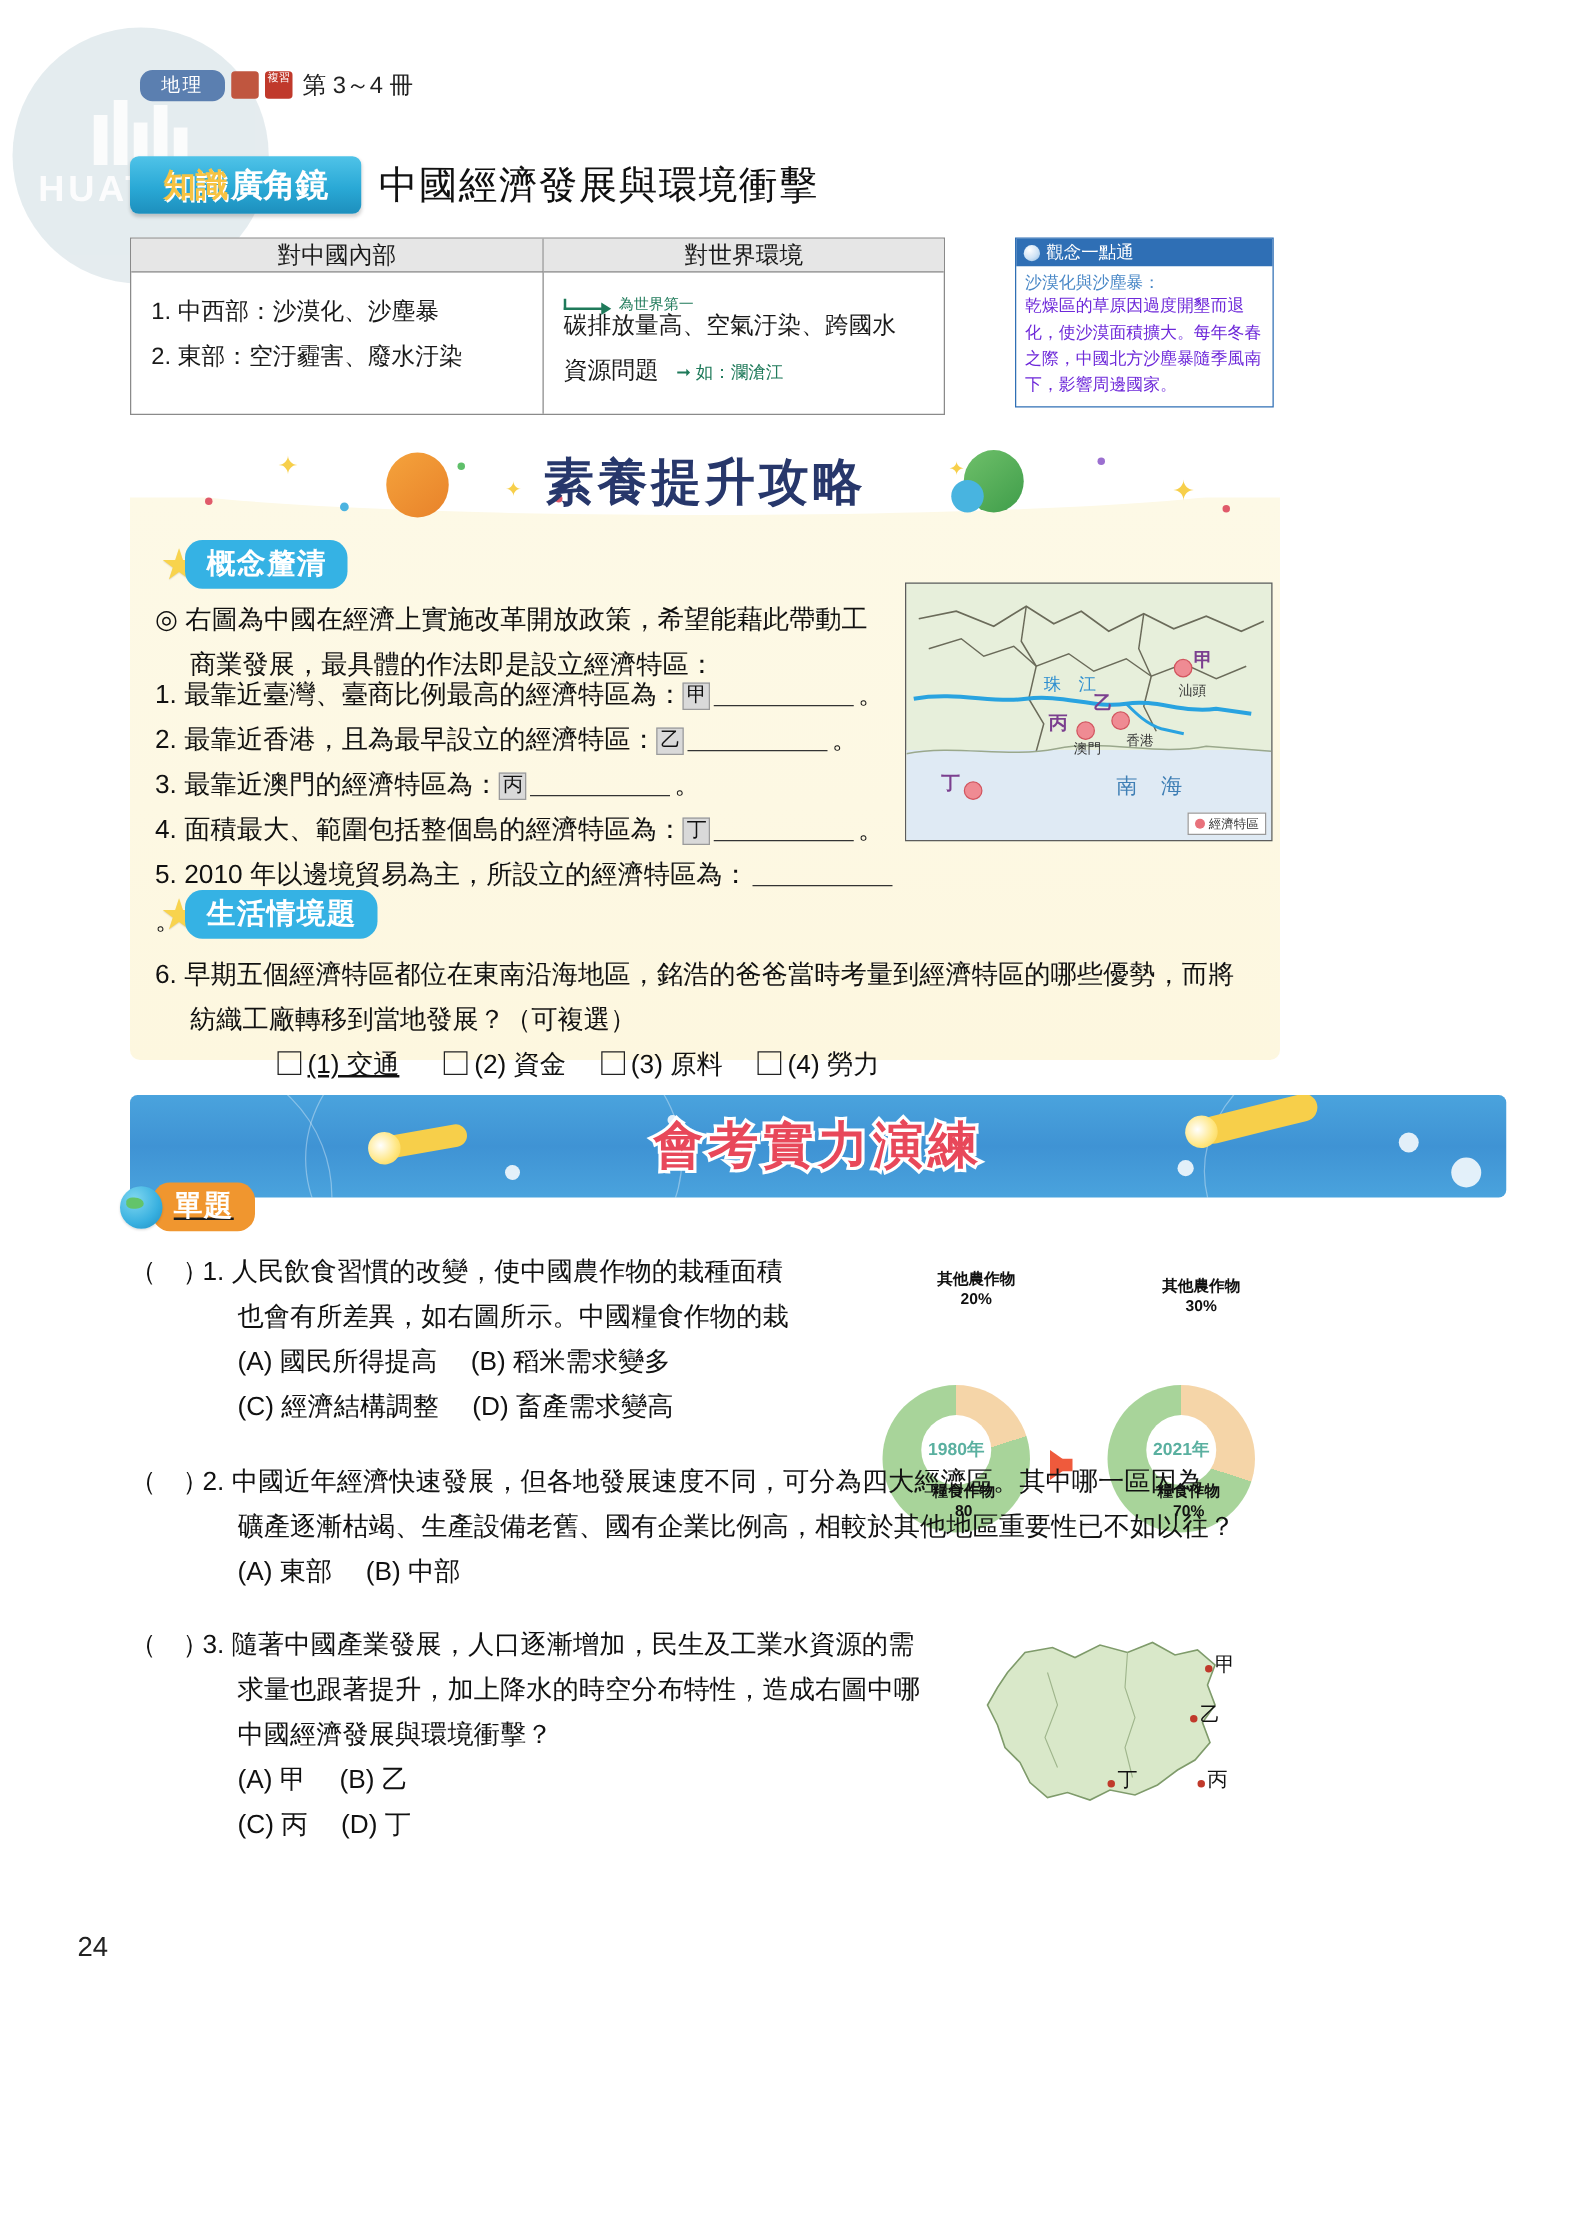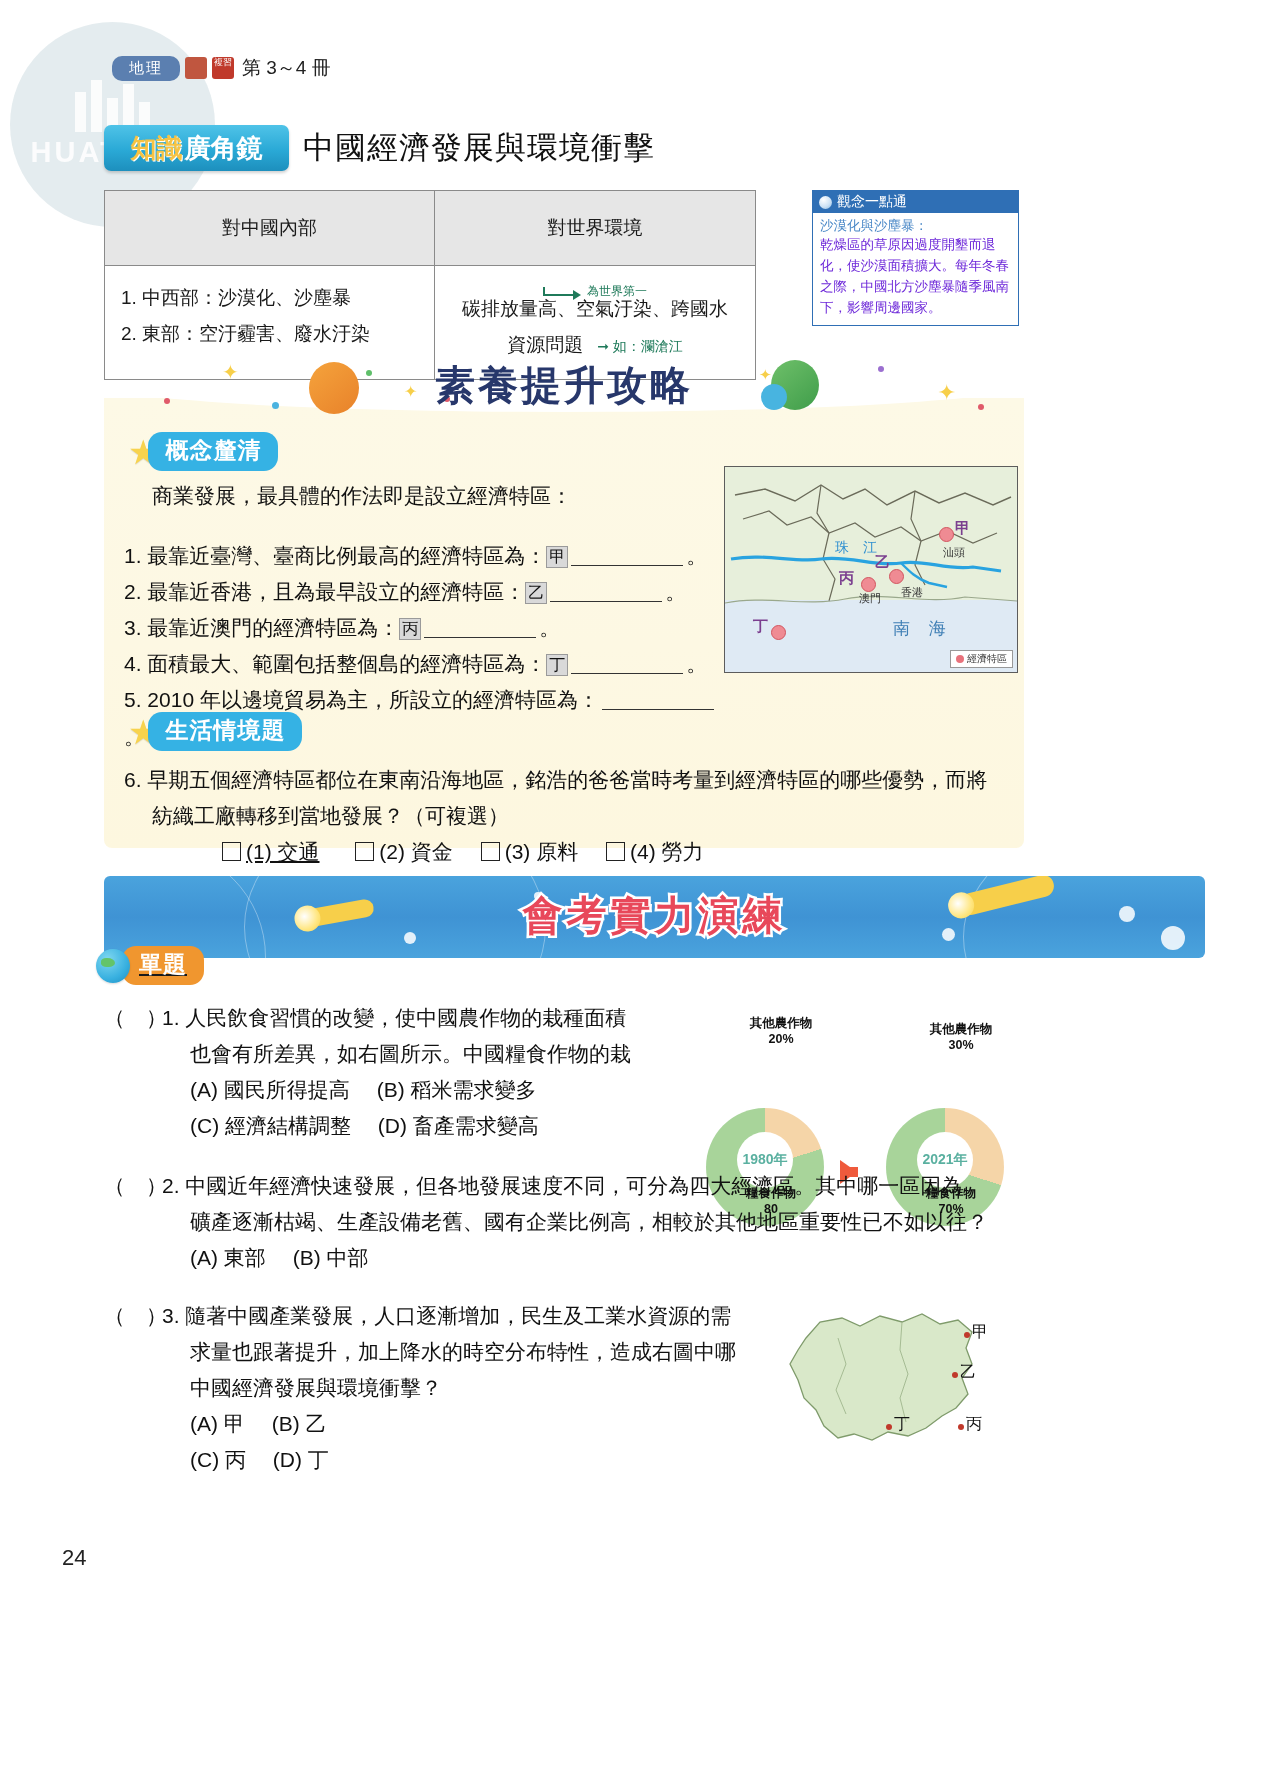--- a/index.html
+++ b/index.html
@@ -40,22 +40,22 @@
     border-radius:7px;display:flex;align-items:center;justify-content:center;gap:2px;
     box-shadow:0 2px 3px rgba(0,0,0,.18);
   }
   .kb-1{color:#f6c343;font-size:26px;font-weight:bold;text-shadow:1px 1px 0 #fff;}
   .kb-2{color:#ffffff;font-size:26px;font-weight:bold;}
   .sect1-title{font-size:31px;color:#111;letter-spacing:1px;}
   
   .tbl{position:absolute;left:104px;top:190px;width:650px;border:1px solid #8a8a8a;z-index:6;background:#fff;}
   .tbl .row{display:flex;}
   .tbl .c{border-right:1px solid #8a8a8a;box-sizing:border-box;}
-  .tbl .c:last-child{border-right:none;text-align:center;}
-  .tbl .head .c{background:#e6e6e6;text-align:center;font-size:19px;padding:24px 0;border-bottom:1px solid #8a8a8a;}
+  .tbl .c:last-child{border-right:none;}
+  .tbl .head .c{background:#e6e6e6;text-align:center;font-size:19px;padding:0 0;border-bottom:1px solid #8a8a8a;}
   .tbl .body .c{padding:14px 16px 16px 16px;font-size:19px;line-height:1.9;}
   .col-a{width:330px;}
   .col-b{width:320px;}
   .ann{position:relative;font-size:12px;color:#1f7a5a;height:15px;margin-bottom:-4px;}
   .ann .arw{display:inline-block;width:42px;height:9px;position:relative;vertical-align:middle;margin-right:2px;}
   .ann .arw::before{content:"";position:absolute;left:0;top:0;width:1.5px;height:9px;background:#1f7a5a;}
   .ann .arw::after{content:"";position:absolute;left:0;top:7px;width:32px;height:1.5px;background:#1f7a5a;}
   .ann .tip{position:absolute;left:30px;top:3px;width:0;height:0;border-left:8px solid #1f7a5a;border-top:5px solid transparent;border-bottom:5px solid transparent;}
   .inl-arrow{color:#1f7a5a;font-size:14px;}
   .inl-note{color:#1f7a5a;font-size:14px;}
@@ -222,20 +222,21 @@
   <div class="dot" style="right:40px;top:52px;width:6px;height:6px;background:#e05a6a;"></div>
   <div class="b1-title">素養提升攻略</div>
 </div>
 
 <div class="chip" style="left:128px;top:432px;">
   <span class="star">★</span>
   <span class="lbl">概念釐清</span>
 </div>
 
 <div class="qblock" style="left:124px;top:478px;width:600px;">
+  <div>◎ 右圖為中國在經濟上實施改革開放政策，希望能藉此帶動工</div>
   <div style="padding-left:28px;">商業發展，最具體的作法即是設立經濟特區：</div>
 </div>
 
 <div class="qblock" style="left:124px;top:538px;width:600px;">
   <div>
     <span>1.</span>
     <span>最靠近臺灣、臺商比例最高的經濟特區為：</span><span class="boxch">甲</span><span class="blank"></span><span>。</span>
   </div>
   <div>
     <span>2.</span>

